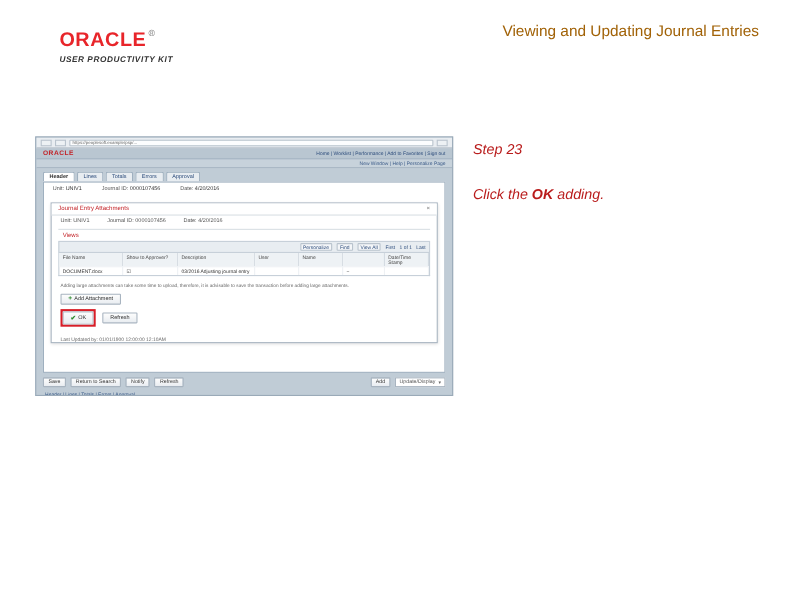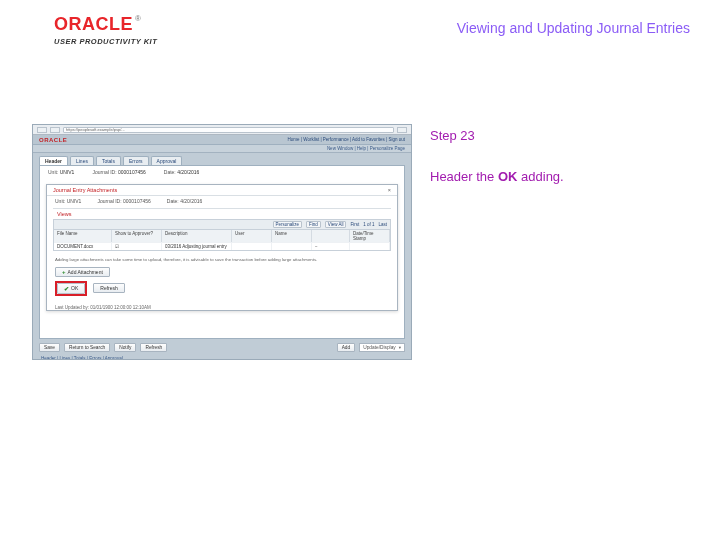--- a/index.html
+++ b/index.html
@@ -16,21 +16,21 @@
   
   .header {
     position: absolute;
     top: 14px;
     left: 54px;
     right: 30px;
     display: flex;
     align-items: flex-start;
     justify-content: space-between;
   }
-  .logo-block { font-size: 0; }
+  .logo-block { font-size: 0; margin-top: 12px; }
   .logo-oracle {
     font-family: "Arial Black", Arial, sans-serif;
     font-weight: 900;
     color: #e8252a;
     font-size: 18px;
     letter-spacing: 0.5px;
     vertical-align: top;
   }
   .logo-tm {
     font-size: 8px;
@@ -42,32 +42,33 @@
     display: block;
     font-size: 7.5px;
     letter-spacing: 0.5px;
     color: #333;
     margin-top: 2px;
     font-weight: 700;
     font-style: italic;
   }
   .page-title {
     font-size: 14px;
-    color: #8b5cf6;
+    color: #a16207;
     margin-top: 6px;
   }
 
   
   .instruction {
     position: absolute;
     top: 128px;
     left: 430px;
     right: 30px;
     font-size: 13px;
-    color: #a21caf;
+    color: #b91c1c;
+    font-style: italic;
   }
   .instruction .step { margin-bottom: 26px; }
   .instruction .bold { font-weight: 700; }
 
   
   .shot {
     position: absolute;
     top: 124px;
     left: 32px;
     width: 380px;
@@ -329,21 +330,21 @@
   <div class="logo-block">
     <span class="logo-oracle">ORACLE</span><span class="logo-tm">®</span>
     <span class="logo-sub">USER PRODUCTIVITY KIT</span>
   </div>
   <div class="page-title">Viewing and Updating Journal Entries</div>
 </div>
 
 <div class="instruction">
   <div class="step">Step 23</div>
   <div>
-    <span>Header the </span><span class="bold">OK</span><span> adding.</span>
+    <span>Click the </span><span class="bold">OK</span><span> adding.</span>
   </div>
 </div>
 
 <div class="shot">
 
   <div class="browser-bar">
     <span class="chip"></span>
     <span class="chip"></span>
     <span class="addr">https://peoplesoft.example/psp/...</span>
     <span class="chip"></span>

